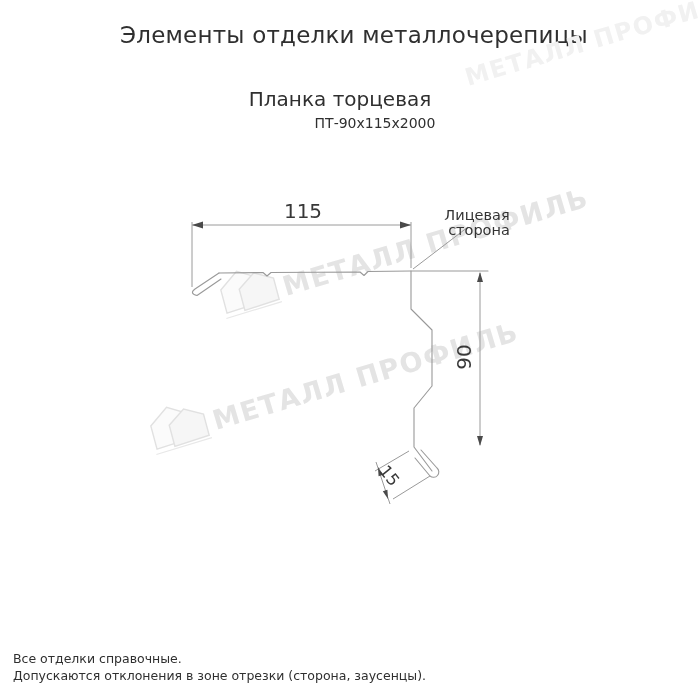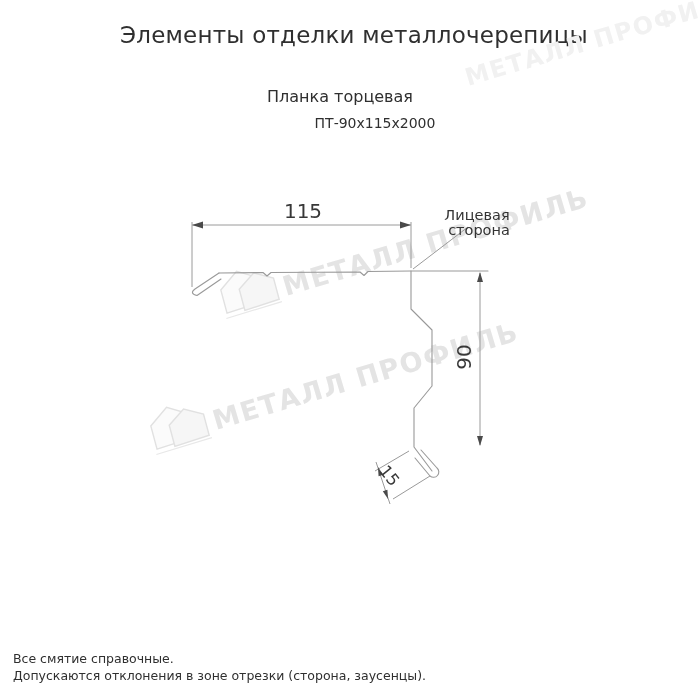--- a/index.html
+++ b/index.html
@@ -2,21 +2,21 @@
 <html><head>
 <meta charset="utf-8">
 <style>
   html,body{margin:0;padding:0;background:#fff;}
   #canvas{
     position:relative;width:700px;height:700px;background:#ffffff;overflow:hidden;
     font-family:"DejaVu Sans","Liberation Sans",sans-serif;color:#303030;
   }
   .abs{position:absolute;}
   #title{top:22px;left:4px;width:700px;text-align:center;font-size:23px;letter-spacing:0.2px;color:#2f2f2f;}
-  #subtitle1{top:87px;left:0;width:680px;text-align:center;font-size:16px;color:#2f2f2f;}
+  #subtitle1{top:87px;left:0;width:680px;text-align:center;font-size:20px;color:#2f2f2f;}
   #subtitle2{top:115px;left:0;width:680px;text-align:center;font-size:14px;color:#2f2f2f;padding-left:35px;}
   #footer{top:650px;left:13px;width:640px;font-size:12.5px;line-height:17px;color:#2f2f2f;}
   svg{position:absolute;top:0;left:0;font-family:"DejaVu Sans","Liberation Sans",sans-serif;}
   .wm-text{font-size:27px;font-weight:bold;letter-spacing:1.5px;fill:#e4e4e4;}
   .wm-text-faint{font-size:24px;font-weight:bold;letter-spacing:1.5px;fill:#f1f1f1;}
   .dim-text{font-size:20px;fill:#383838;}
   .dim-text-small{font-size:16.5px;fill:#383838;}
   .lbl-text{font-size:14.5px;fill:#333333;}
   .thin{stroke:#9a9a9a;stroke-width:1;fill:none;}
   .prof{stroke:#999999;stroke-width:1.1;fill:none;stroke-linejoin:round;stroke-linecap:round;}
@@ -86,17 +86,17 @@
 
     <g>
       <line class="thin" x1="413" y1="269" x2="468" y2="227"></line>
       <text class="lbl-text" x="477" y="220" text-anchor="middle">Лицевая</text>
       <text class="lbl-text" x="479" y="235" text-anchor="middle">сторона</text>
     </g>
 
   </svg>
 
   <div id="footer" class="abs">
-    <div>Все смятие справочные.</div>
+    <div>Все отделки справочные.</div>
     <div>Допускаются отклонения в зоне отрезки (сторона, заусенцы).</div>
   </div>
 
 </div>
 
 </body></html>

